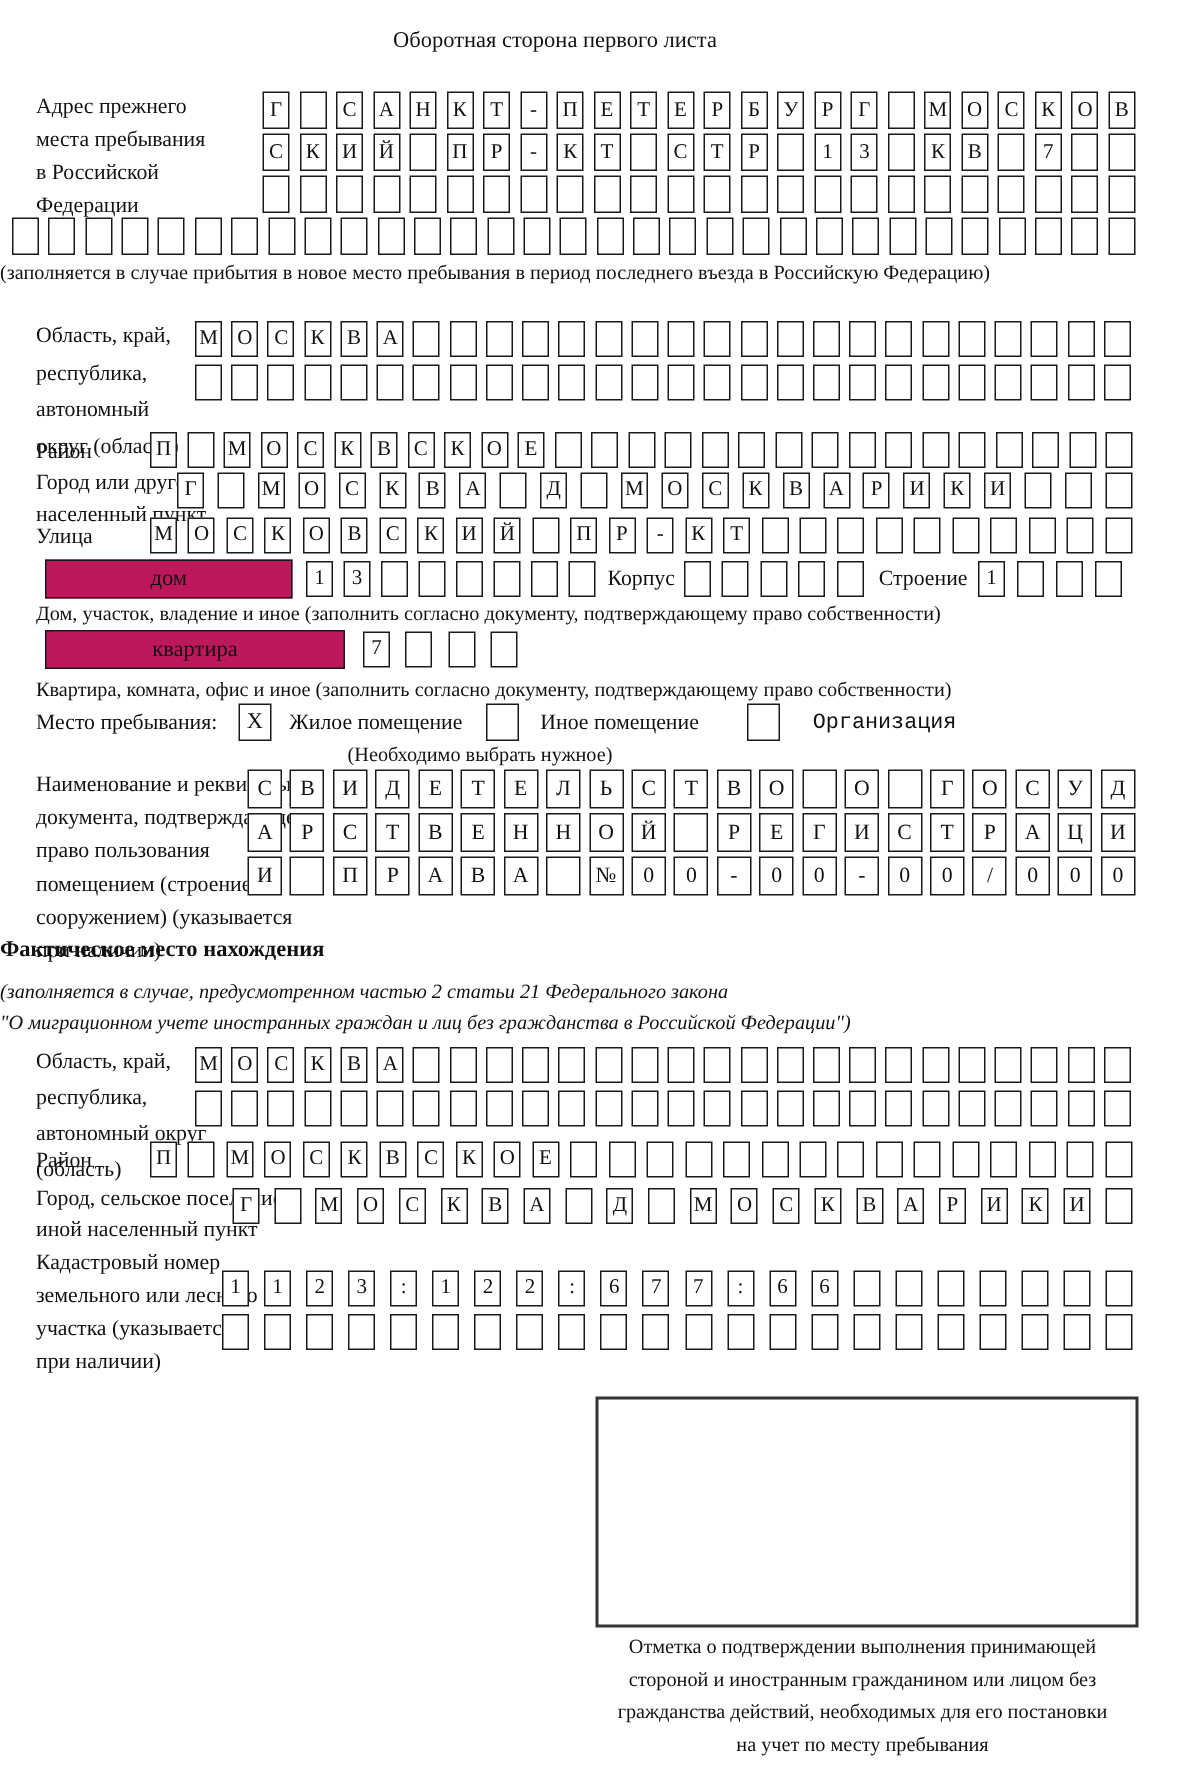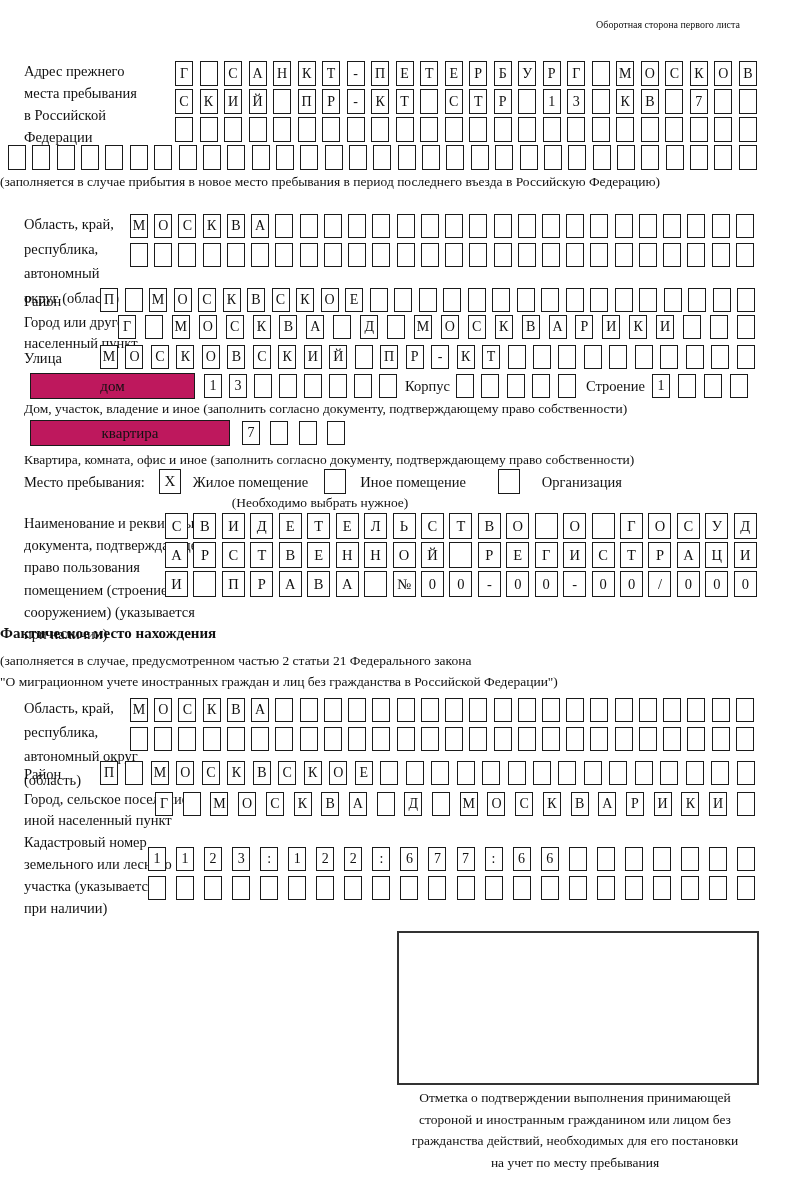--- a/index.html
+++ b/index.html
@@ -33,21 +33,21 @@
     width:22px;height:25px;border:1.8px solid #1a1a1a;box-sizing:border-box;
     font-size:15px;background:#fff;flex:0 0 auto;
   }
   .stamp{border:2px solid #333;background:#fff;}
 </style>
 </head>
 <body>
 
 <div class="page">
 
-  <div class="abs cap" style="top:19px;left:0;width:740px;text-align:right;font-size:10px;">Оборотная сторона первого листа</div>
+  <div class="abs cap" style="top:19px;left:0;width:740px;text-align:center;font-size:15px;">Оборотная сторона первого листа</div>
 
   <div class="abs lbl" style="top:60px;left:24px;width:160px;">Адрес прежнего
 места пребывания
 в Российской
 Федерации</div>
   <div class="abs cells tall" style="top:61px;left:175px;width:582px;">
       <span class="cell">Г</span>
       <span class="cell"></span>
       <span class="cell">С</span>
       <span class="cell">А</span>
@@ -352,21 +352,21 @@
   </div>
   <div class="abs cap" style="top:452px;left:24px;">Квартира, комната, офис и иное (заполнить согласно документу, подтверждающему право собственности)</div>
 
   <div class="abs flexrow" style="top:469px;left:24px;">
     <span class="lbl">Место пребывания:</span>
     <span class="checkbox" style="margin-left:14px;">X</span>
     <span class="lbl" style="margin-left:12px;">Жилое помещение</span>
     <span class="checkbox" style="margin-left:16px;"></span>
     <span class="lbl" style="margin-left:14px;">Иное помещение</span>
     <span class="checkbox" style="margin-left:32px;"></span>
-    <span class="lbl" style="margin-left:22px;">Организация</span>
+    <span class="lbl" style="margin-left:22px;font-family:Liberation Mono, monospace;">Организация</span>
   </div>
   <div class="abs cap" style="top:495px;left:150px;width:340px;text-align:center;">(Необходимо выбрать нужное)</div>
 
   <div class="abs lbl" style="top:512px;left:24px;width:200px;line-height:22.2px;">Наименование и реквизиты
 документа, подтверждающего
 право пользования
 помещением (строением,
 сооружением) (указывается
 при наличии)</div>
   <div class="abs cells doc" style="top:513px;left:165px;width:592px;">
@@ -433,21 +433,21 @@
       <span class="cell">-</span>
       <span class="cell">0</span>
       <span class="cell">0</span>
       <span class="cell">/</span>
       <span class="cell">0</span>
       <span class="cell">0</span>
       <span class="cell">0</span>
     </div>
 
   <div class="abs center bold" style="top:625px;font-size:15px;">Фактическое место нахождения</div>
-  <div class="abs cap center" style="top:650px;line-height:21px;white-space:pre-line;">(заполняется в случае, предусмотренном частью 2 статьи 21 Федерального закона
+  <div class="abs cap center" style="top:650px;line-height:21px;white-space:pre-line;font-style:italic;">(заполняется в случае, предусмотренном частью 2 статьи 21 Федерального закона
 "О миграционном учете иностранных граждан и лиц без гражданства в Российской Федерации")</div>
 
   <div class="abs lbl" style="top:696px;left:24px;width:150px;line-height:24px;">Область, край,
 республика,
 автономный округ
 (область)</div>
   <div class="abs cells" style="top:698px;left:130px;width:624px;">
       <span class="cell">М</span>
       <span class="cell">О</span>
       <span class="cell">С</span>

